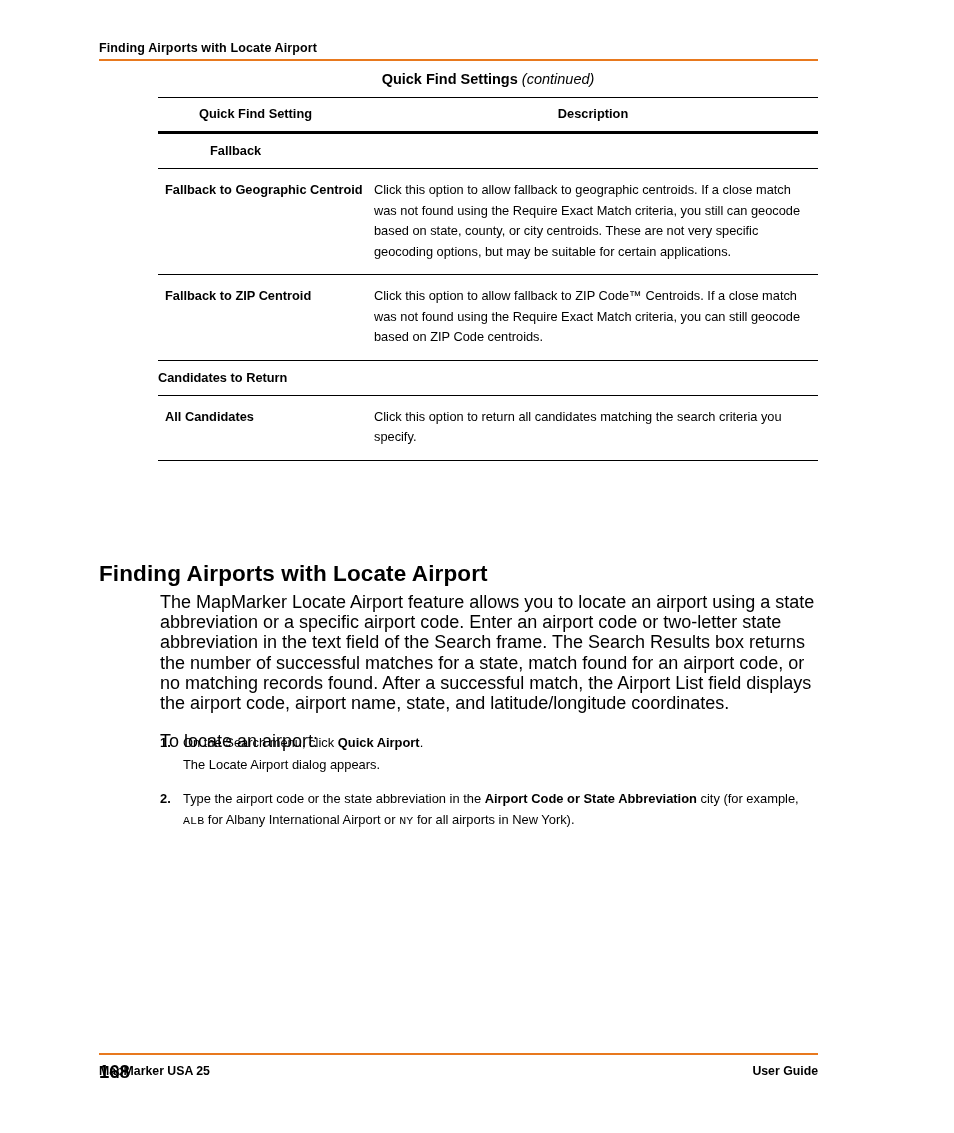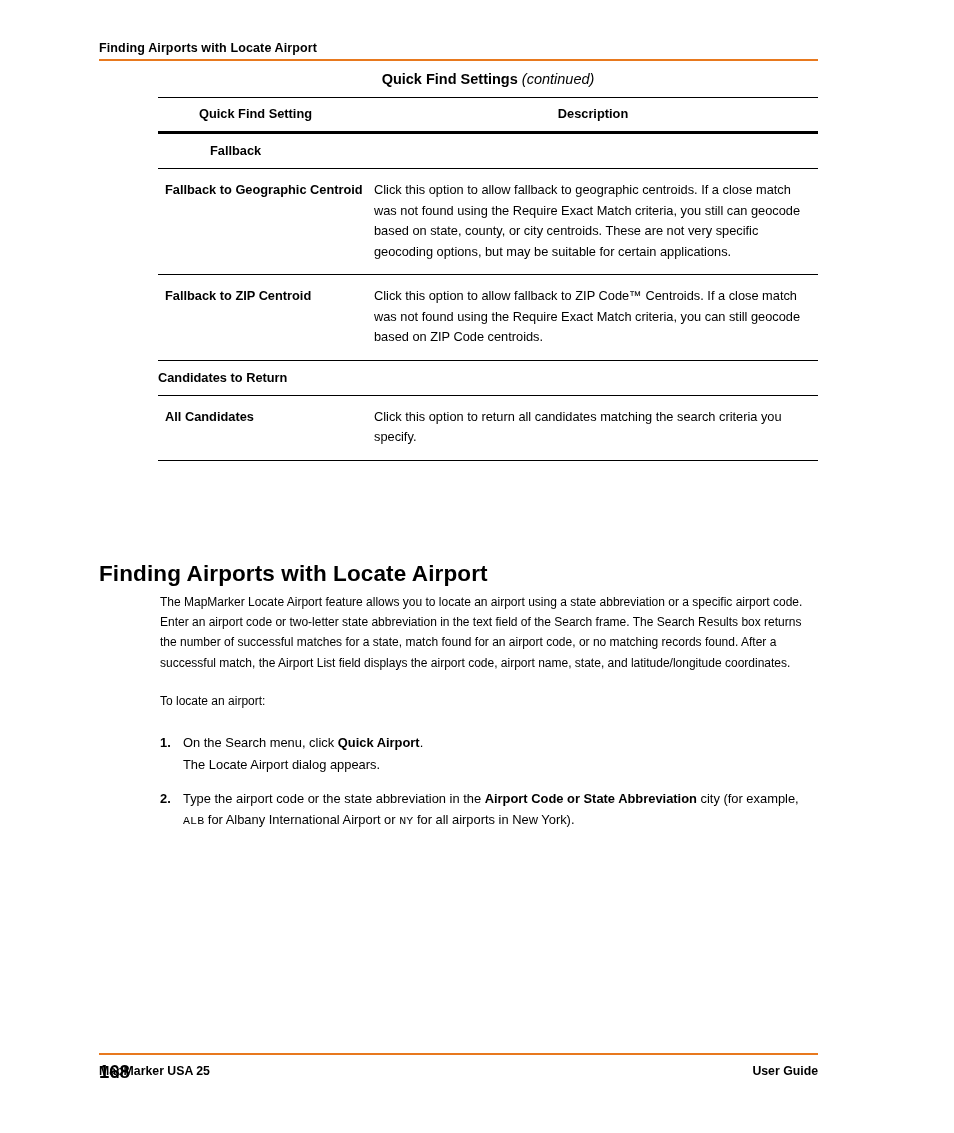--- a/index.html
+++ b/index.html
@@ -121,21 +121,21 @@
   }
 
   
   .body-block {
     position: absolute;
     left: 160px;
     top: 592px;
     width: 658px;
   }
   .body-para {
-    font-size: 12px;
+    font-size: 18px;
     line-height: 20.2px;
     margin: 0 0 18px 0;
   }
   .body-para:last-child { margin-bottom: 16px; }
 
   
   .steps {
     position: absolute;
     left: 160px;
     top: 733px;

